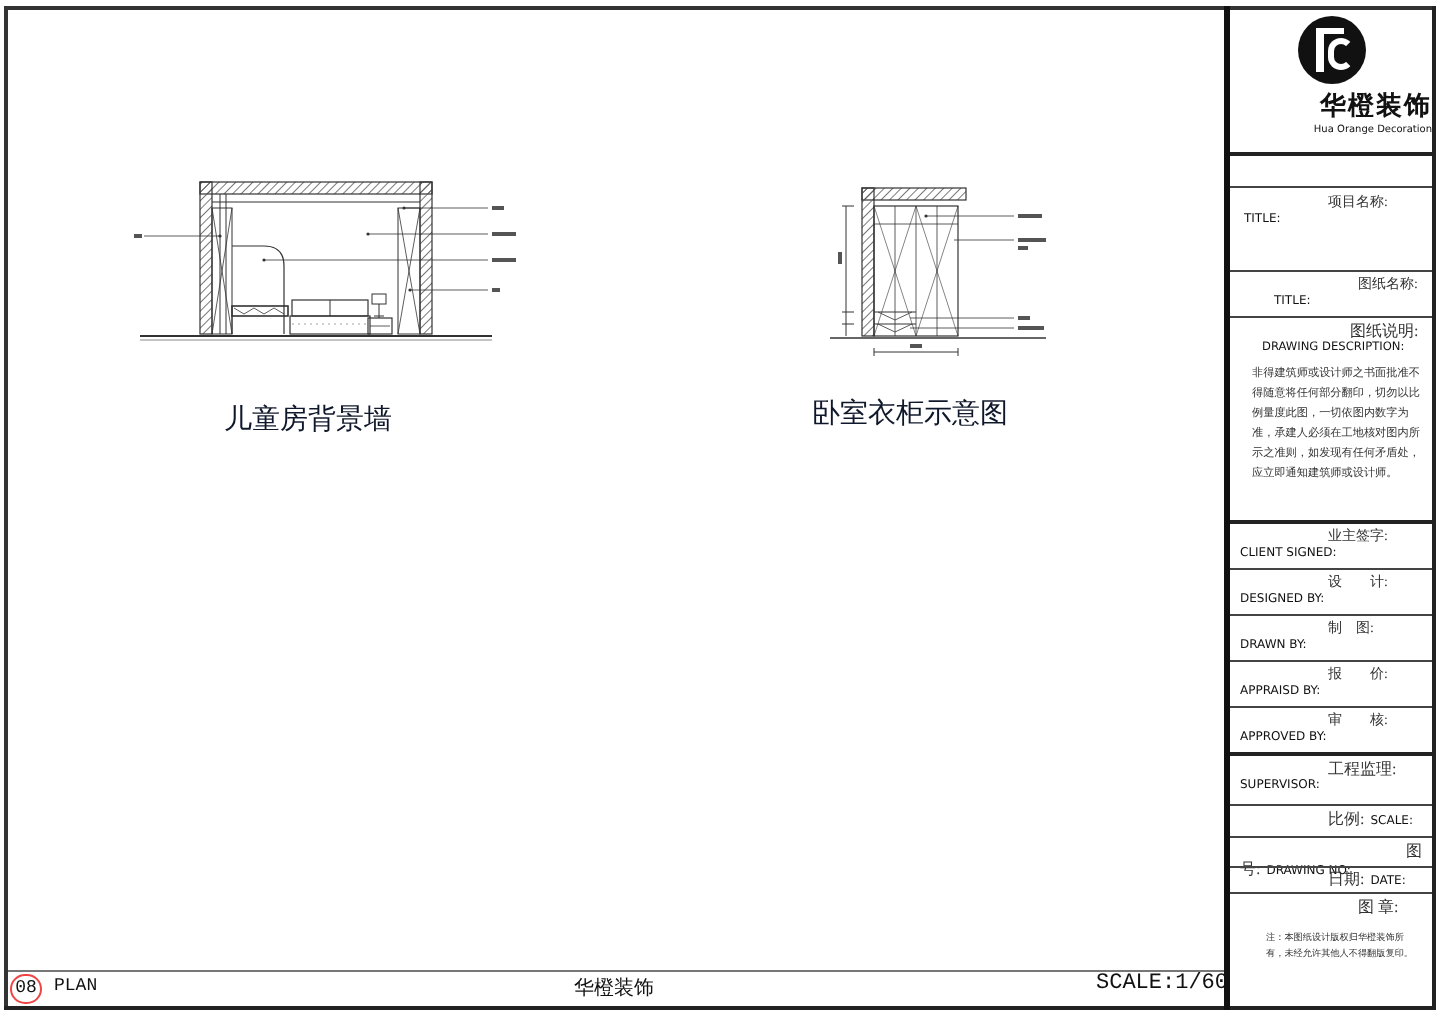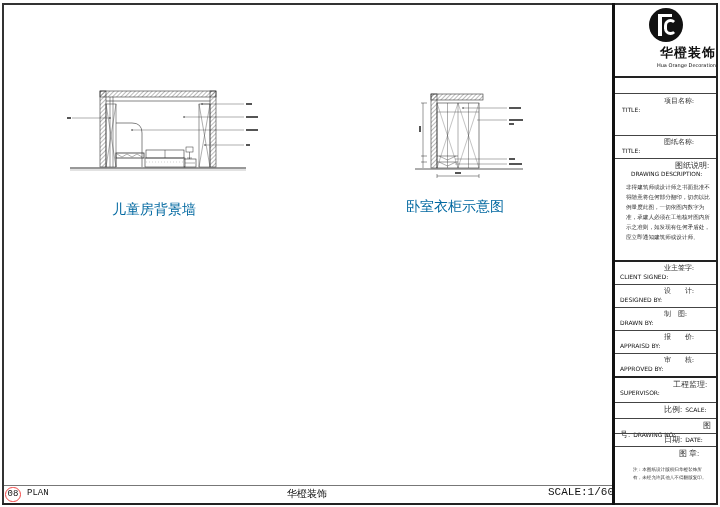--- a/index.html
+++ b/index.html
@@ -40,21 +40,21 @@
     .tb-rule.thick { height: 2px; background: #222; }
     .tb-cn { font-family: Liberation Serif, serif; font-size: 7px; color: #333; line-height: 9px; margin-left: 44px; }
     .tb-en { font-size: 6px; color: #111; line-height: 8px; }
     .tb-inline { font-size: 7px; }
     .tb-inline .tb-en { display: inline; margin-left: 3px; }
     .tb-desc { font-family: "DejaVu Serif", serif; font-size: 5.6px; line-height: 10px; color: #333; padding: 1px 6px 0 11px; }
     .tb-note { font-size: 4.6px; line-height: 8px; color: #333; text-align: left; padding-left: 18px; }
 
     
     .drawing { position: absolute; }
-    .caption { position: absolute; font-family: "DejaVu Serif", serif; font-size: 14px; color: #0369a1; }
+    .caption { position: absolute; font-family: "DejaVu Serif", serif; font-size: 14px; color: #0f172a; }
   </style>
 </head>
 <body>
 
 <div class="frame-top"></div>
 <div class="frame-left"></div>
 <div class="frame-bottom"></div>
 <div class="frame-right"></div>
 <div class="title-divider"></div>
 
@@ -188,21 +188,21 @@
 </div>
 <div class="tb-rule thick" style="top:76px;"></div>
 <div class="tb-rule" style="top:93px;"></div>
 
 <div class="tb" style="top:97px;padding-left:5px;">
   <div class="tb-cn">项目名称:</div>
   <div class="tb-en" style="padding-left:2px;">TITLE:</div>
 </div>
 <div class="tb-rule" style="top:135px;"></div>
 
-<div class="tb" style="top:138px;padding-left:5px;">
+<div class="tb" style="top:138px;padding-left:20px;">
   <div class="tb-cn">图纸名称:</div>
   <div class="tb-en" style="padding-left:2px;">TITLE:</div>
 </div>
 <div class="tb-rule" style="top:158px;"></div>
 
 <div class="tb" style="top:161px;padding-left:16px;">
   <div class="tb-cn" style="font-size:8px;">图纸说明:</div>
   <div class="tb-en" style="font-size:5.8px;">DRAWING DESCRIPTION:</div>
 </div>
 <div class="tb tb-desc" style="top:181px;">非得建筑师或设计师之书面批准不得随意将任何部分翻印，切勿以比例量度此图，一切依图内数字为准，承建人必须在工地核对图内所示之准则，如发现有任何矛盾处，应立即通知建筑师或设计师。</div>
@@ -232,21 +232,21 @@
 </div>
 <div class="tb-rule" style="top:353px;"></div>
 
 <div class="tb" style="top:356px;padding-left:5px;">
   <div class="tb-cn">审　　核:</div>
   <div class="tb-en">APPROVED BY:</div>
 </div>
 <div class="tb-rule thick" style="top:376px;"></div>
 
 <div class="tb" style="top:380px;padding-left:5px;">
-  <div class="tb-cn" style="font-size:8px;text-align:center;">工程监理:</div>
+  <div class="tb-cn" style="font-size:8px;">工程监理:</div>
   <div class="tb-en">SUPERVISOR:</div>
 </div>
 <div class="tb-rule" style="top:402px;"></div>
 
 <div class="tb tb-inline" style="top:405px;padding-left:5px;">
   <span class="tb-cn" style="font-size:8px;">比例:</span><span class="tb-en">SCALE:</span>
 </div>
 <div class="tb-rule" style="top:418px;"></div>
 
 <div class="tb tb-inline" style="top:421px;padding-left:5px;">

